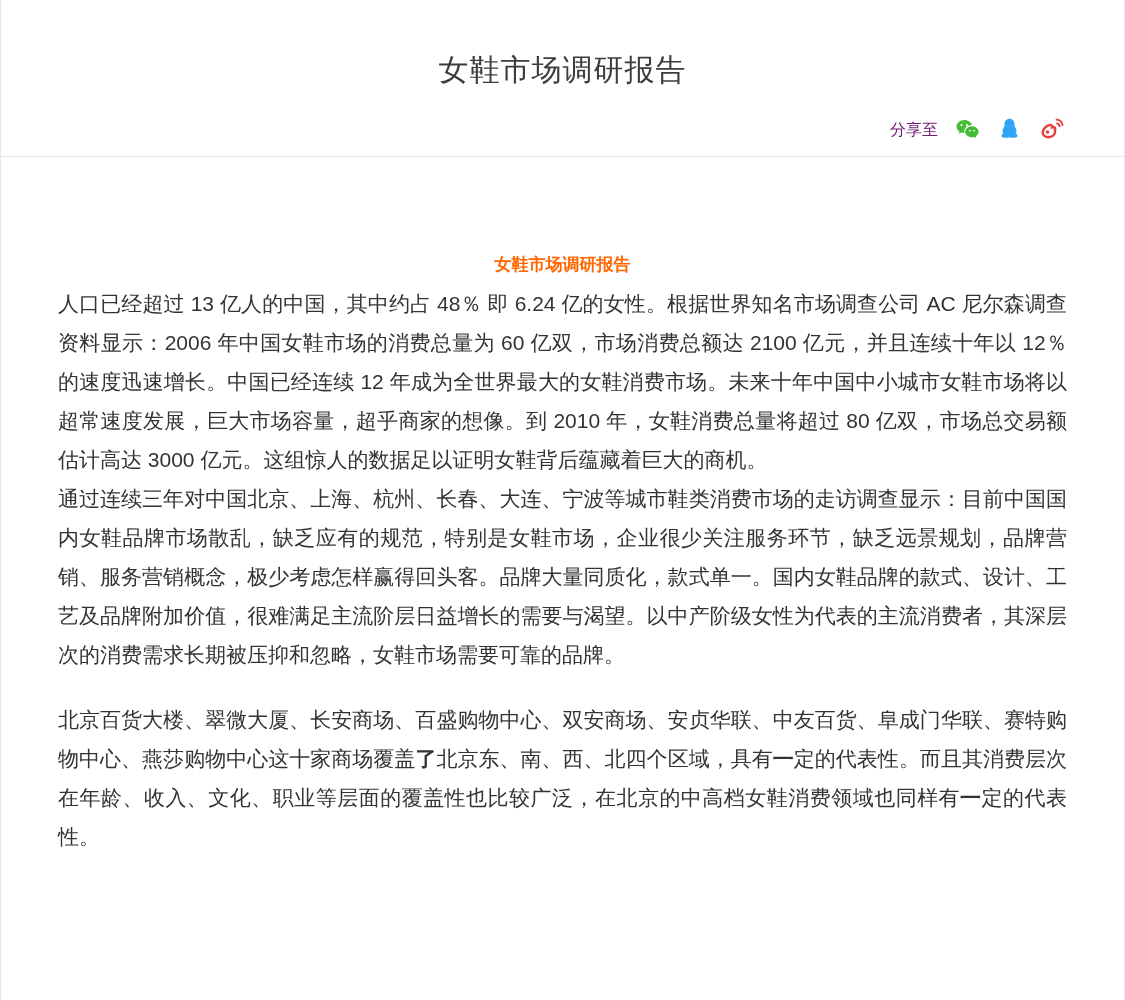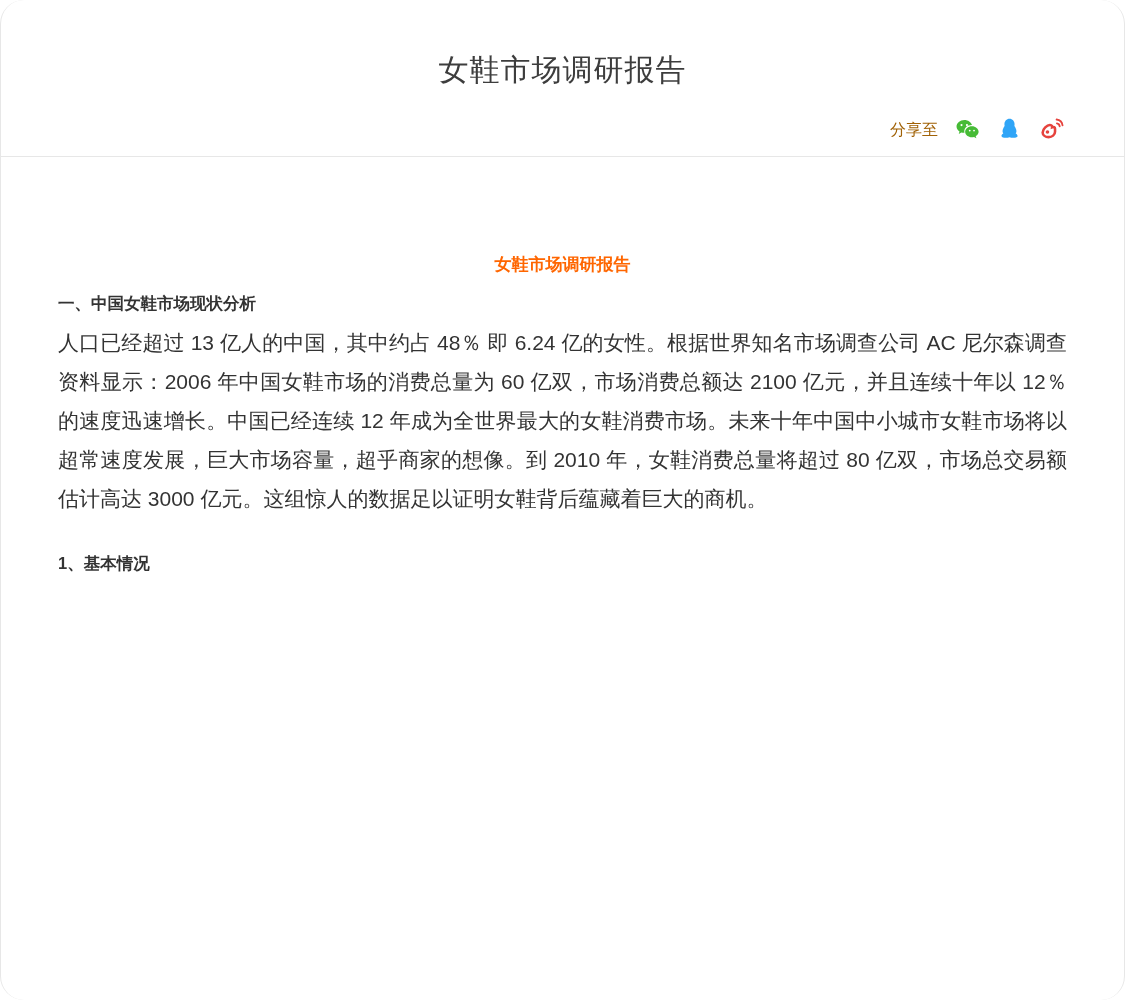--- a/index.html
+++ b/index.html
@@ -1,31 +1,31 @@
 <!DOCTYPE html>
 <html><head>
 <meta charset="utf-8">
 <style>
   html,body{margin:0;padding:0;background:#fff;}
   body{font-family:"Liberation Sans","DejaVu Sans",sans-serif;}
   .page{
     width:1125px;height:1000px;margin:0 auto;background:#fff;
     border-left:1px solid #e7e7e7;border-right:1px solid #e7e7e7;
-    box-sizing:border-box;overflow:hidden;position:relative;border-radius:24px;
+    box-sizing:border-box;overflow:hidden;position:relative;
   }
   .header{position:relative;height:157px;border-bottom:1px solid #e7e7e7;box-sizing:border-box;}
   .title{
     margin:0;padding-top:50px;text-align:center;
     font-size:30px;font-weight:400;color:#3d3d3d;letter-spacing:1px;
   }
   .share{
     position:absolute;right:60px;top:117px;
     display:flex;align-items:center;gap:17px;
   }
-  .share-label{color:#a16207;font-size:16px;line-height:24px;}
+  .share-label{color:#701a75;font-size:16px;line-height:24px;}
   .icon-btn{width:25px;height:25px;display:block;cursor:pointer;}
   .icon-btn svg{width:100%;height:100%;display:block;}
   .article{padding:88px 57px 30px 57px;}
   .blk{
     font-size:21px;line-height:39px;color:#333;
     text-align:justify;word-break:break-all;
   }
   .blk.center-heading{
     text-align:center;color:#ff6600;font-weight:bold;font-size:17px;
   }
@@ -66,19 +66,19 @@
           <circle cx="12.2" cy="21.6" r="2.6" fill="#e6433d"></circle>
           <path fill="none" stroke="#e6433d" stroke-width="2.6" stroke-linecap="round" d="M25.8 9.3c2.1.3 3.7 2 4 4.1"></path>
           <path fill="none" stroke="#e6433d" stroke-width="2.6" stroke-linecap="round" d="M25.3 3.6c4.6.5 8 3.9 8.6 8.4"></path>
         </svg>
       </span>
     </div>
   </div>
 
   <div class="article">
       <div class="blk center-heading"><span style="font-weight: bold;">女鞋市场调研报告</span></div>
-      <div class="blk heading"><span style="font-weight: bold;">一、中国女鞋市场现状分析</span></div>
       <div class="blk paragraph"><span>人口已经超过 13 亿人的中国，其中约占 48％ 即 6.24 亿的女性。根据世界知名市场调查公司 AC 尼尔森调查资料显示：2006 年中国女鞋市场的消费总量为 60 亿双，市场消费总额达 2100 亿元，并且连续十年以 12％ 的速度迅速增长。中国已经连续 12 年成为全世界最大的女鞋消费市场。未来十年中国中小城市女鞋市场将以超常速度发展，巨大市场容量，超乎商家的想像。到 2010 年，女鞋消费总量将超过 80 亿双，市场总交易额估计高达 3000 亿元。这组惊人的数据足以证明女鞋背后蕴藏着巨大的商机。</span></div>
+      <div class="blk paragraph"><span>通过连续三年对中国北京、上海、杭州、长春、大连、宁波等城市鞋类消费市场的走访调查显示：目前中国国内女鞋品牌市场散乱，缺乏应有的规范，特别是女鞋市场，企业很少关注服务环节，缺乏远景规划，品牌营销、服务营销概念，极少考虑怎样赢得回头客。品牌大量同质化，款式单一。国内女鞋品牌的款式、设计、工艺及品牌附加价值，很难满足主流阶层日益增长的需要与渴望。以中产阶级女性为代表的主流消费者，其深层次的消费需求长期被压抑和忽略，女鞋市场需要可靠的品牌。</span></div>
       <div class="blk spacer"></div>
-      <div class="blk heading"><span style="font-weight: bold;">1、基本情况</span></div>
+      <div class="blk paragraph"><span>北京百货大楼、翠微大厦、长安商场、百盛购物中心、双安商场、安贞华联、中友百货、阜成门华联、赛特购物中心、燕莎购物中心这十家商场覆盖</span><span style="font-weight: bold;">了</span><span>北京东、南、西、北四个区域，具有</span><span style="font-weight: bold;">一</span><span>定的代表性。而且其消费层次在年龄、收入、文化、职业等层面的覆盖性也比较广泛，在北京的中高档女鞋消费领域也同样有</span><span style="font-weight: bold;">一</span><span>定的代表性。</span></div>
     </div>
 
 </div>
 
 </body></html>

